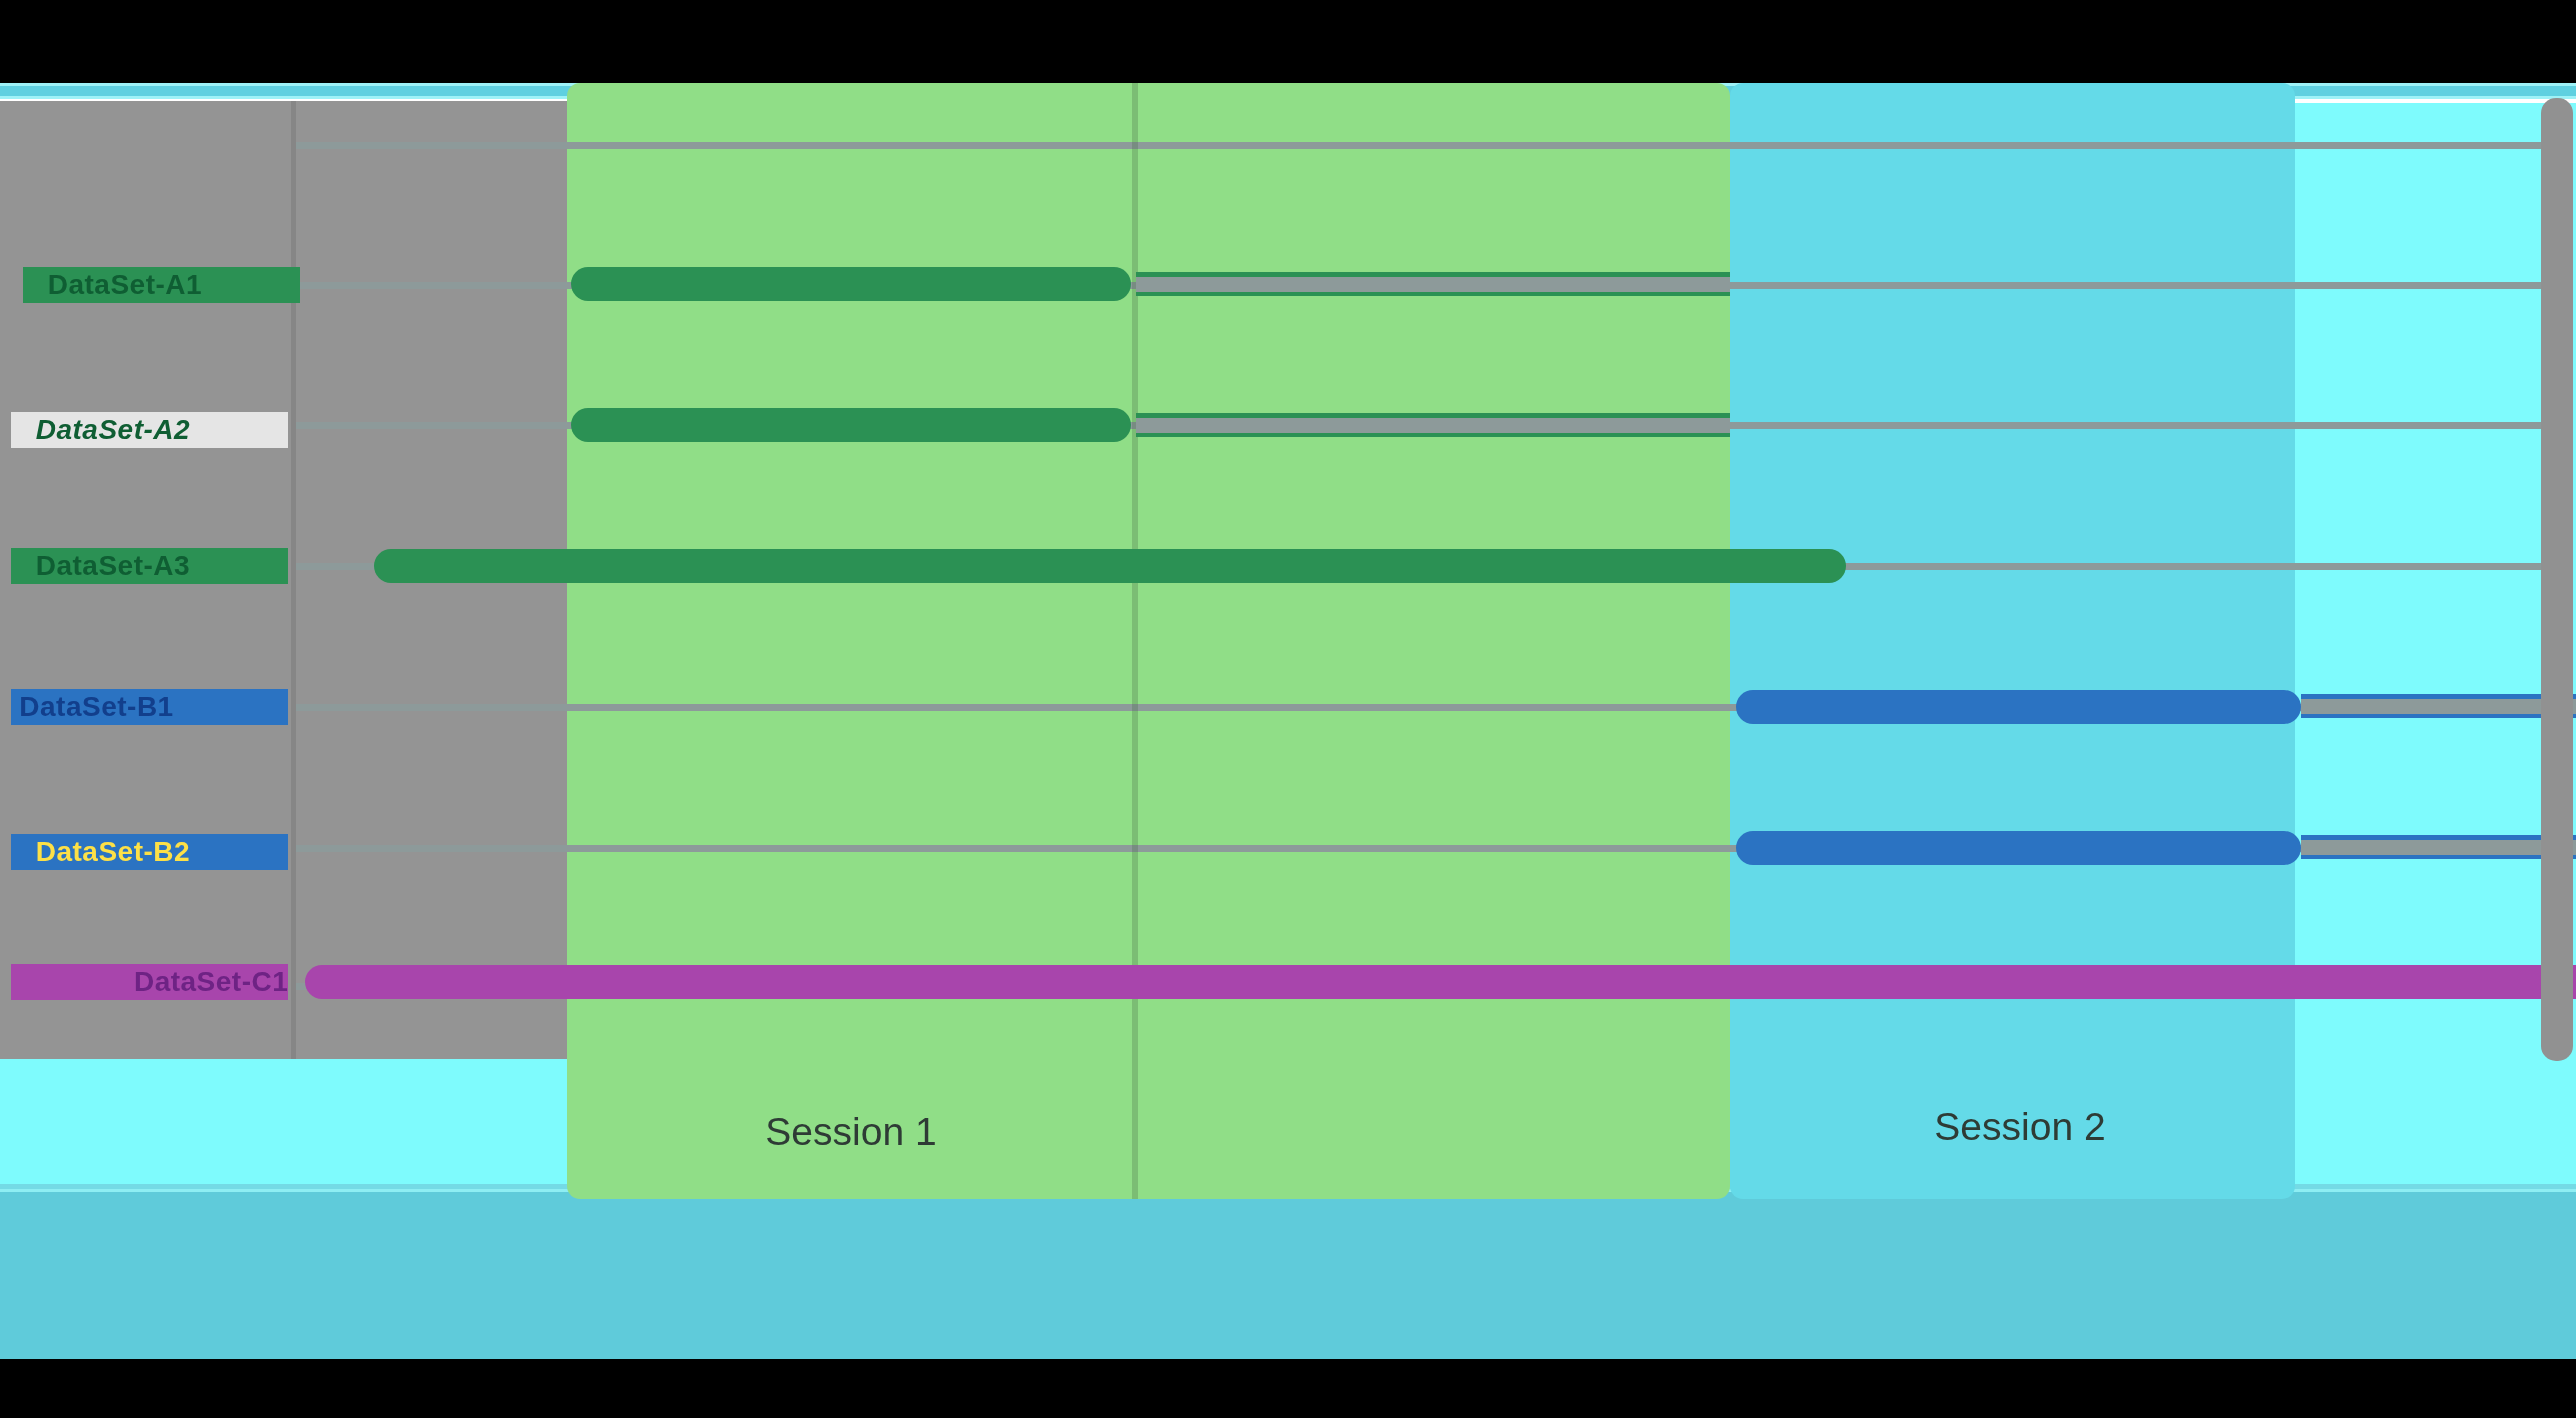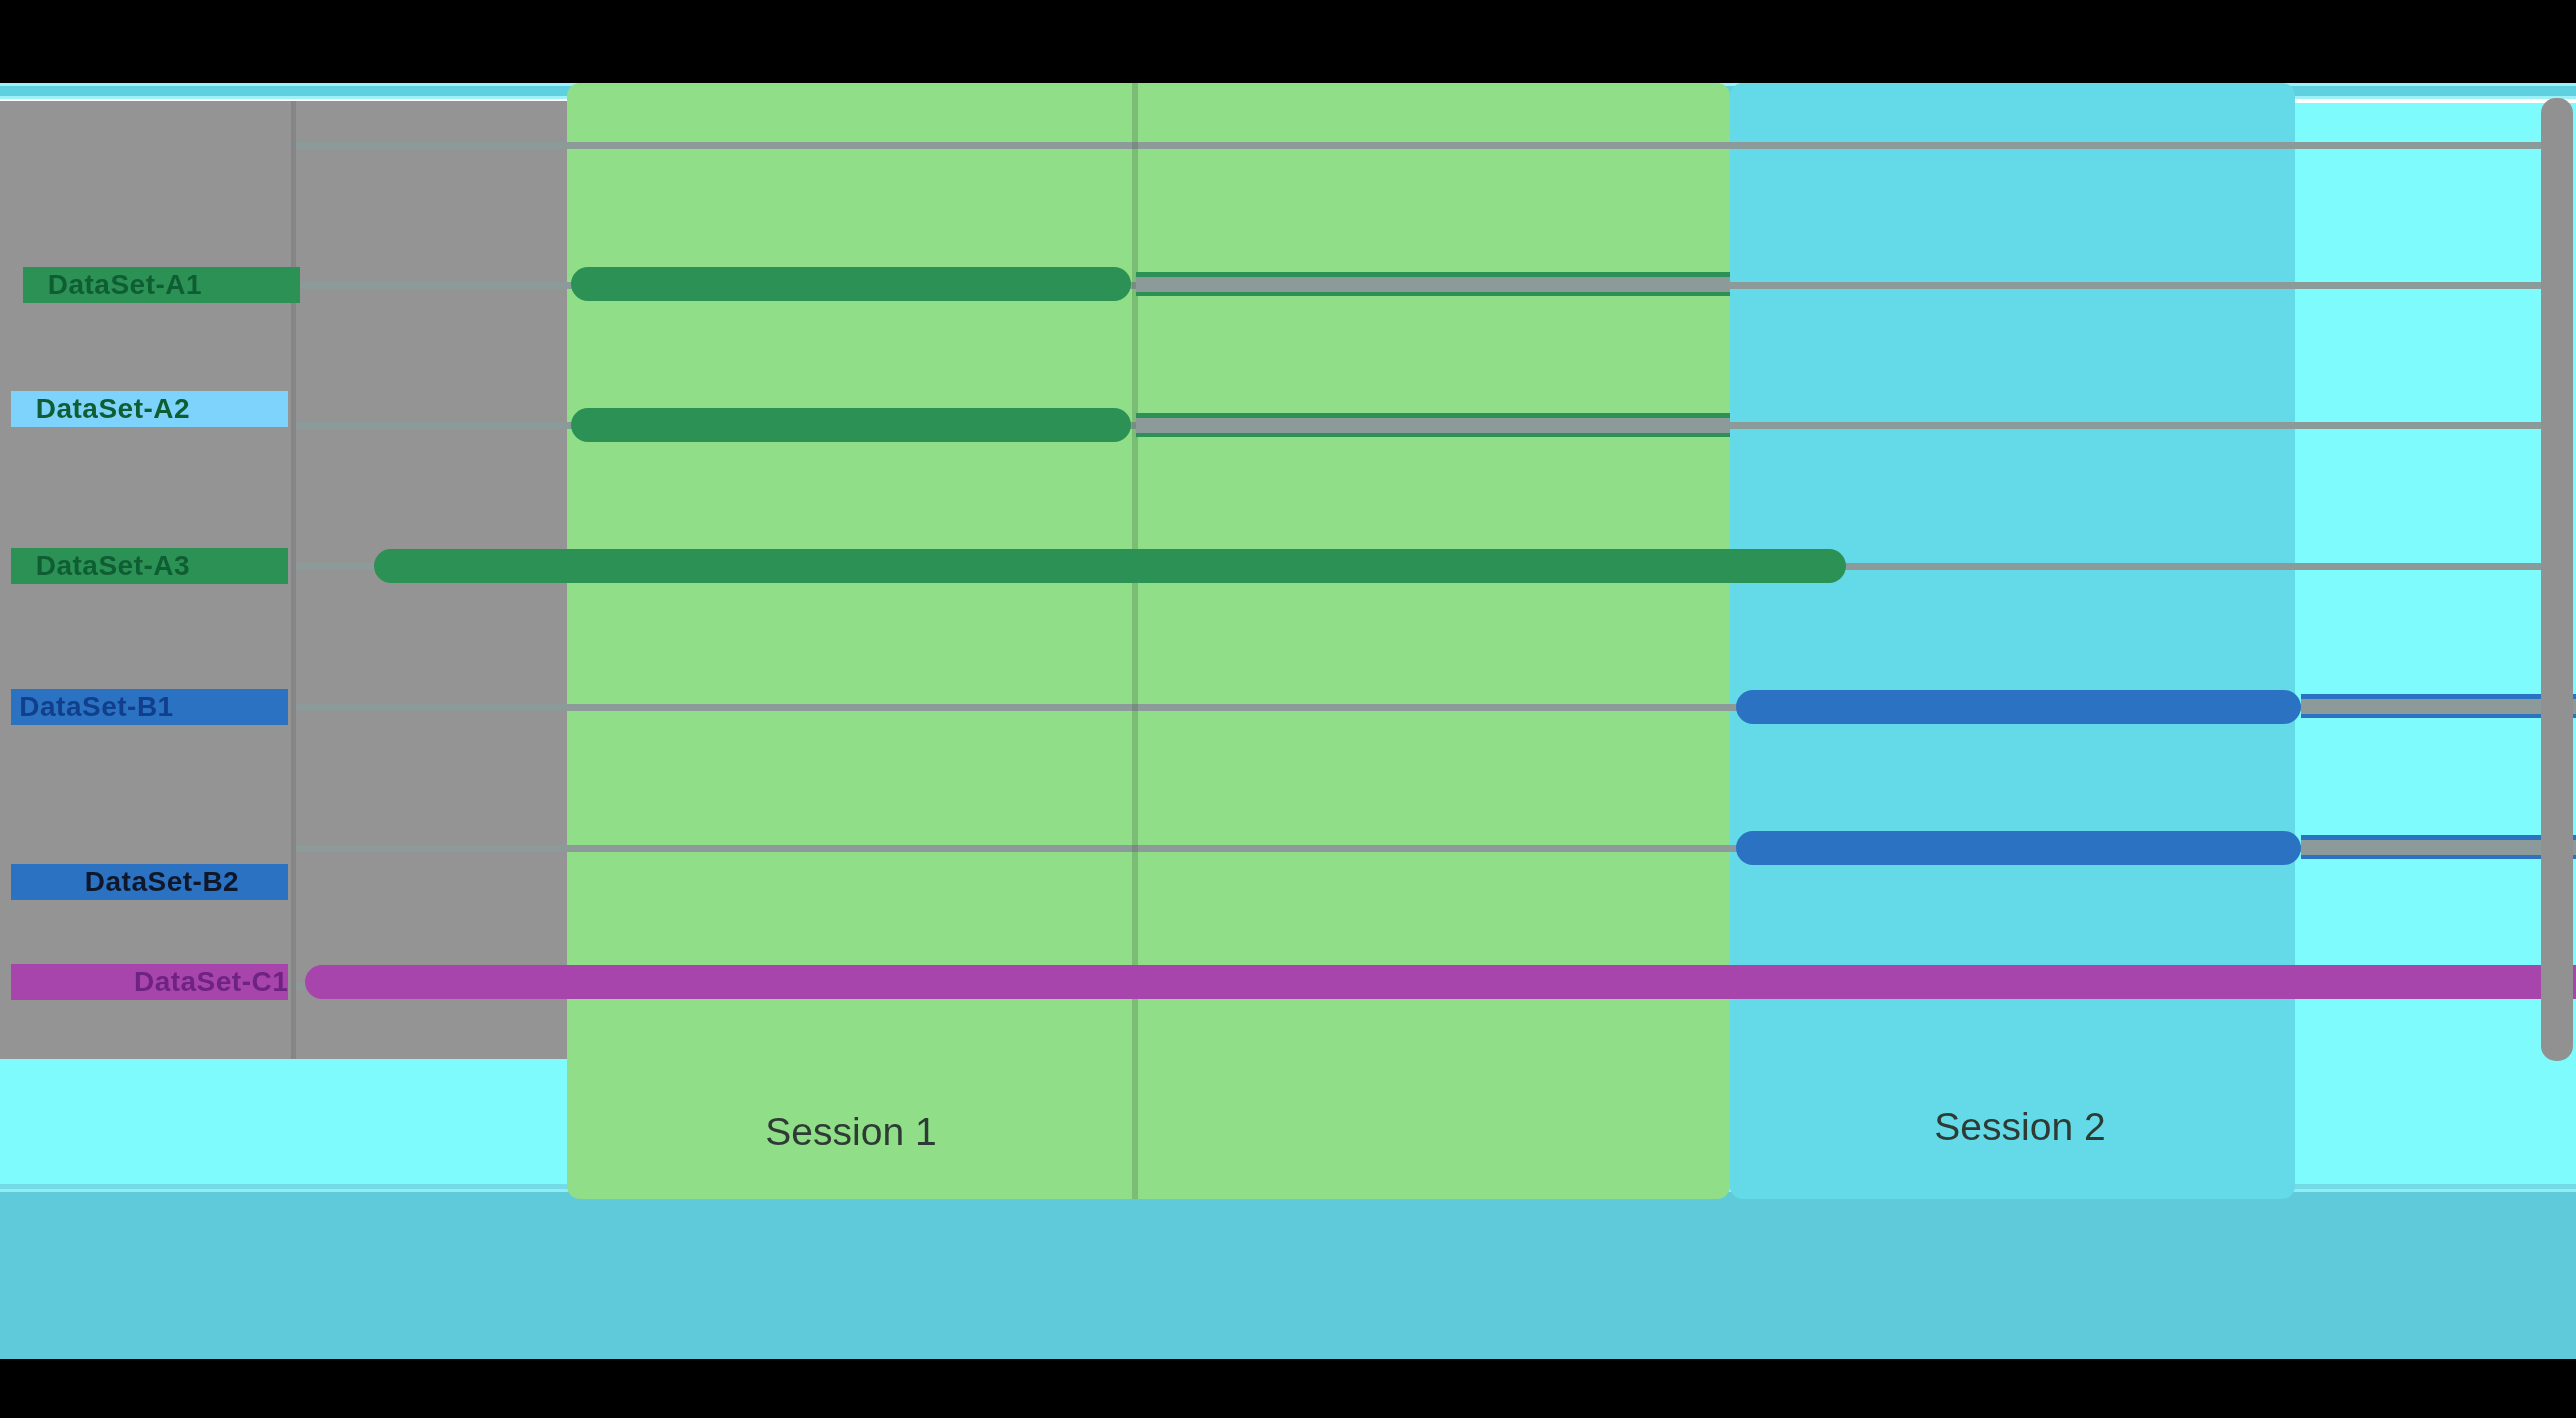--- a/index.html
+++ b/index.html
@@ -99,24 +99,24 @@
       <div class="cont" style="left: 2301px; width: 275px; top: 835px;">
         <div class="edge" style="background: rgb(43, 115, 194);"></div>
         <div class="mid"></div>
         <div class="edge" style="background: rgb(43, 115, 194);"></div>
       </div>
       <div class="bar" style="left: 1736px; width: 565px; top: 831px; background: rgb(43, 115, 194);"></div>
       <div class="bar flat-right" style="left: 305px; width: 2271px; top: 965px; background: rgb(168, 69, 172);"></div>
     </div>
   <div id="row-layer">
       <div class="rowlabel" style="top: 267px; background: rgb(43, 145, 84); color: rgb(15, 94, 51); margin-left: 12px;">DataSet-A1</div>
-      <div class="rowlabel" style="top: 391px; background: #7dd3fc; color: rgb(15, 94, 51);">DataSet-A2</div>
+      <div class="rowlabel" style="top: 412px; background: #e5e5e5; color: rgb(15, 94, 51); font-style: italic;">DataSet-A2</div>
       <div class="rowlabel" style="top: 548px; background: rgb(43, 145, 84); color: rgb(15, 94, 51);">DataSet-A3</div>
       <div class="rowlabel" style="top: 689px; background: rgb(43, 115, 194); color: rgb(18, 63, 140); padding-left: 8px;">DataSet-B1</div>
-      <div class="rowlabel" style="top: 864px; background: rgb(43, 115, 194); color: #0f172a; text-align: center;">DataSet-B2</div>
+      <div class="rowlabel" style="top: 834px; background: rgb(43, 115, 194); color: #fde047;">DataSet-B2</div>
       <div class="rowlabel" style="top: 964px; background: rgb(168, 69, 172); color: rgb(110, 35, 132); text-align: right;">DataSet-C1</div>
     </div>
 
   <div class="abs scrollbar"></div>
 
   <div class="title-group">
     <span class="title-t">T</span>
     <span class="title-redaction"></span>
   </div>
 

